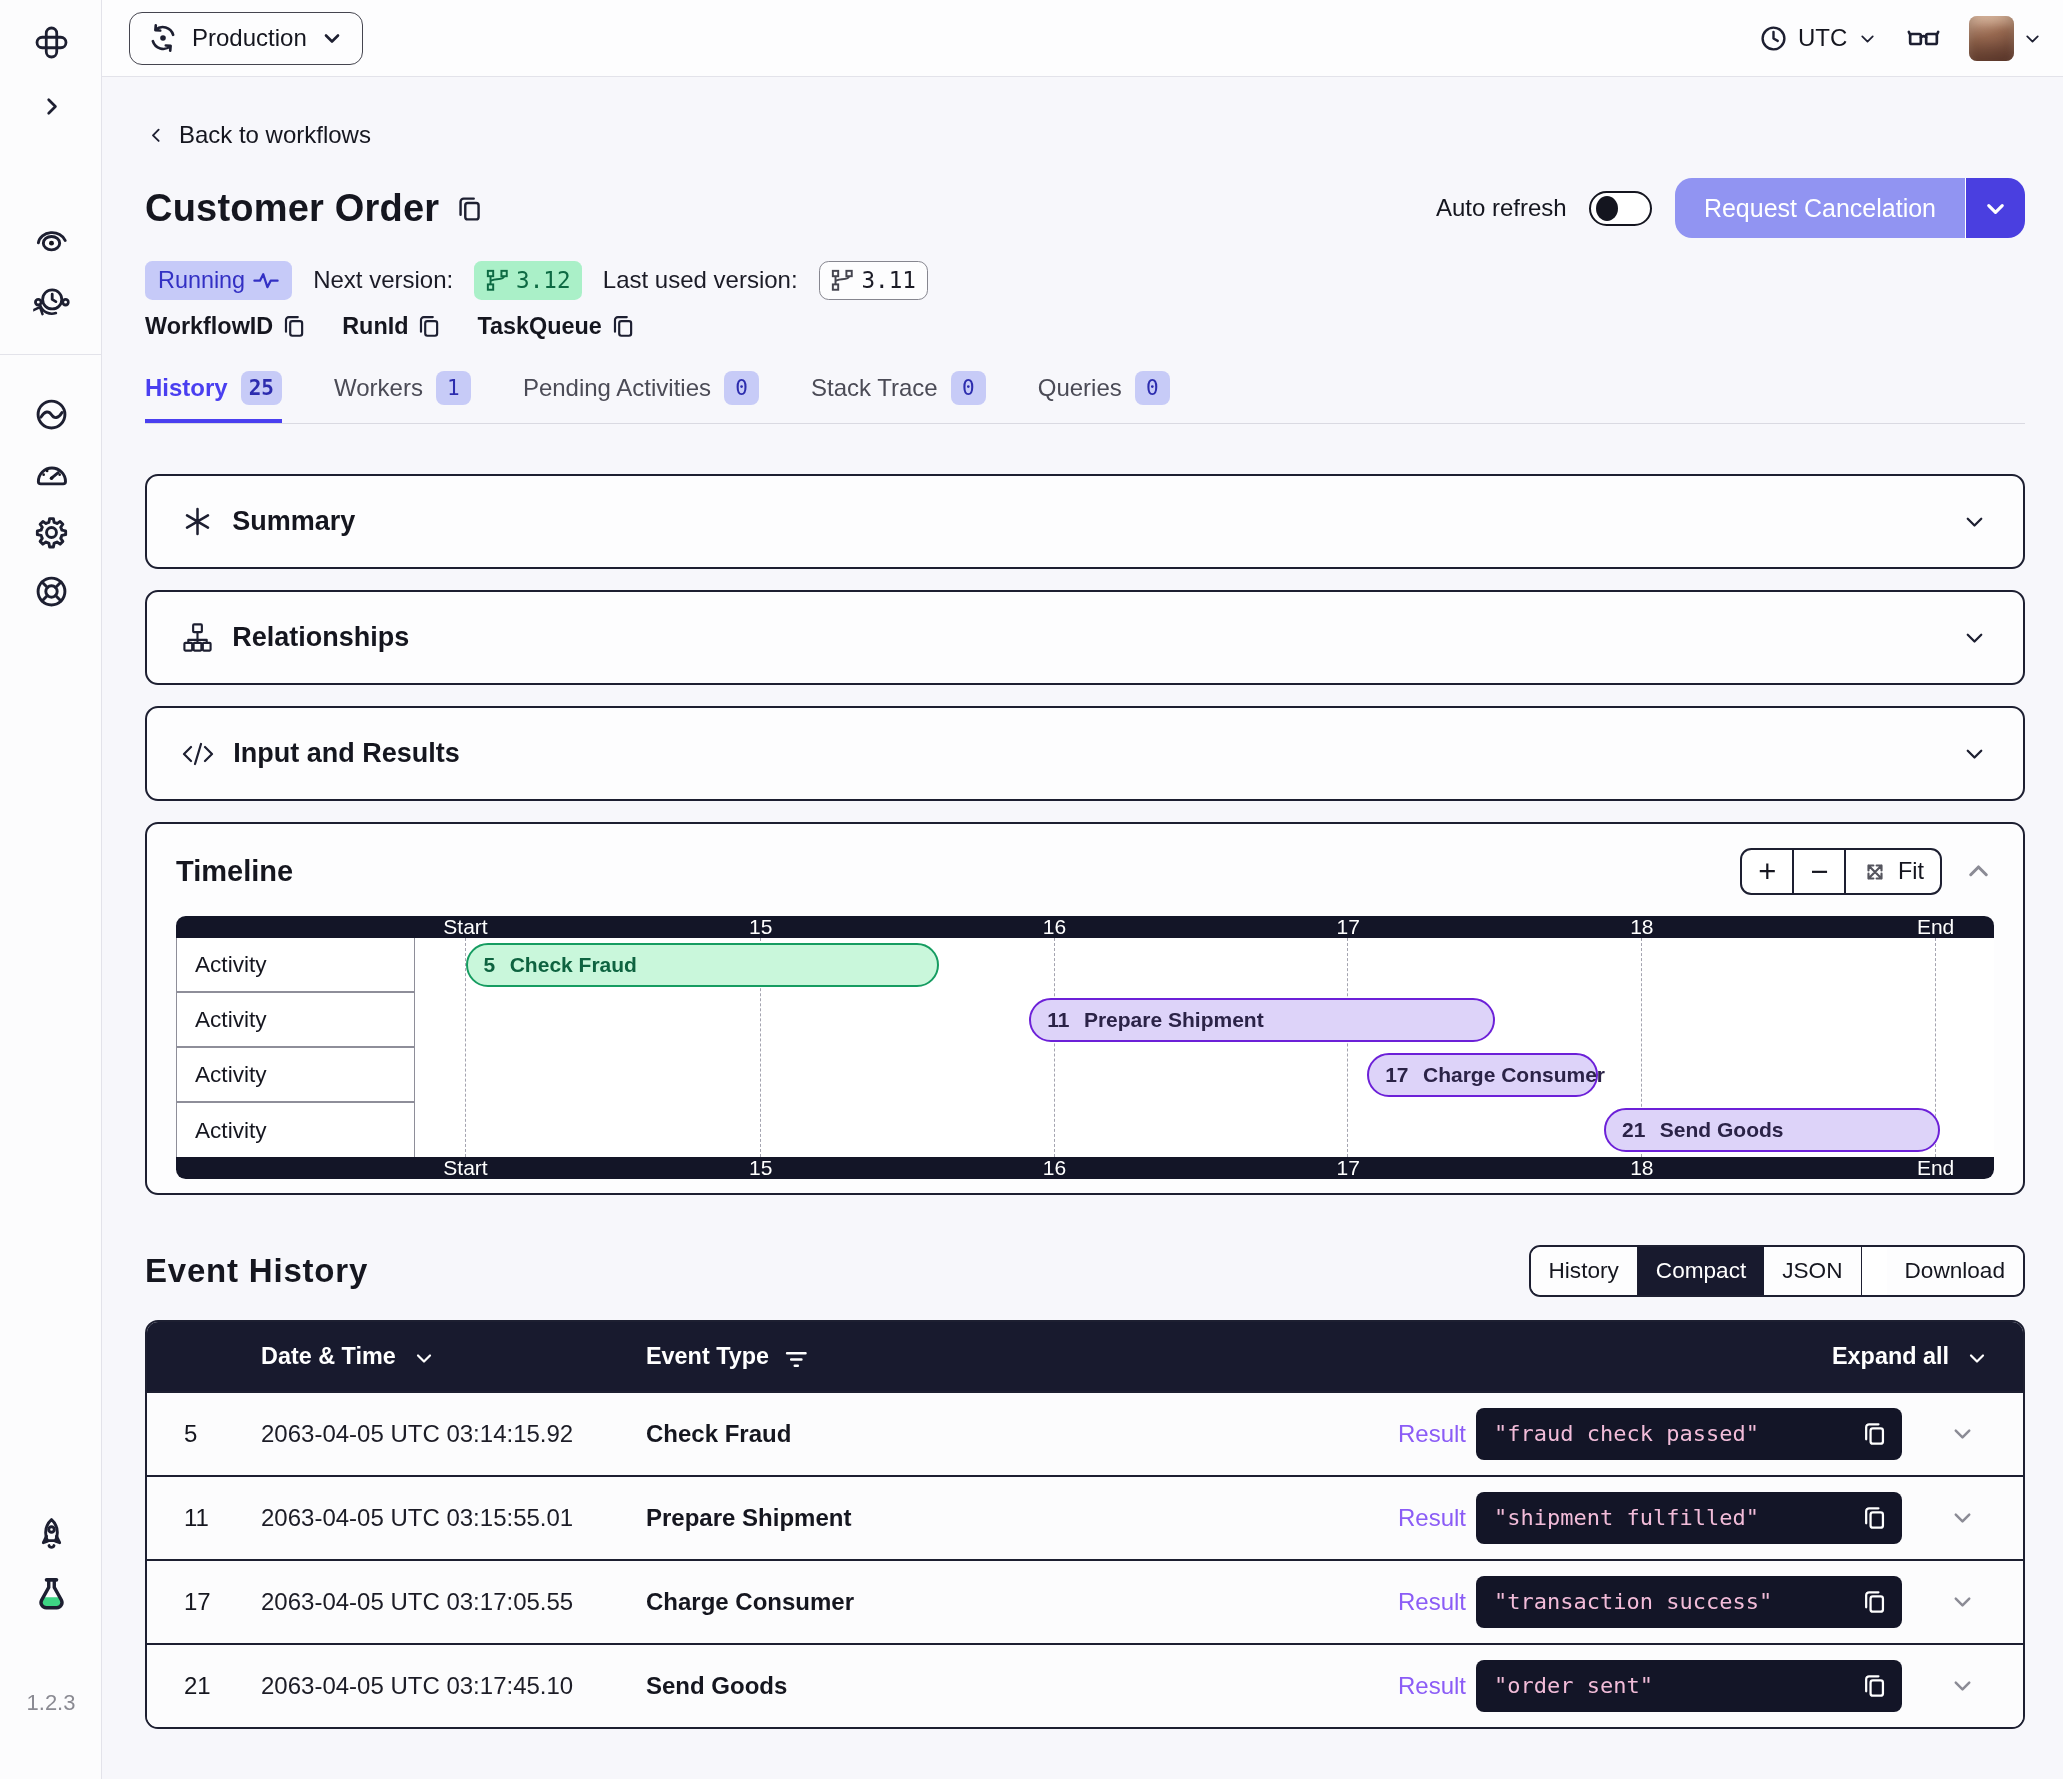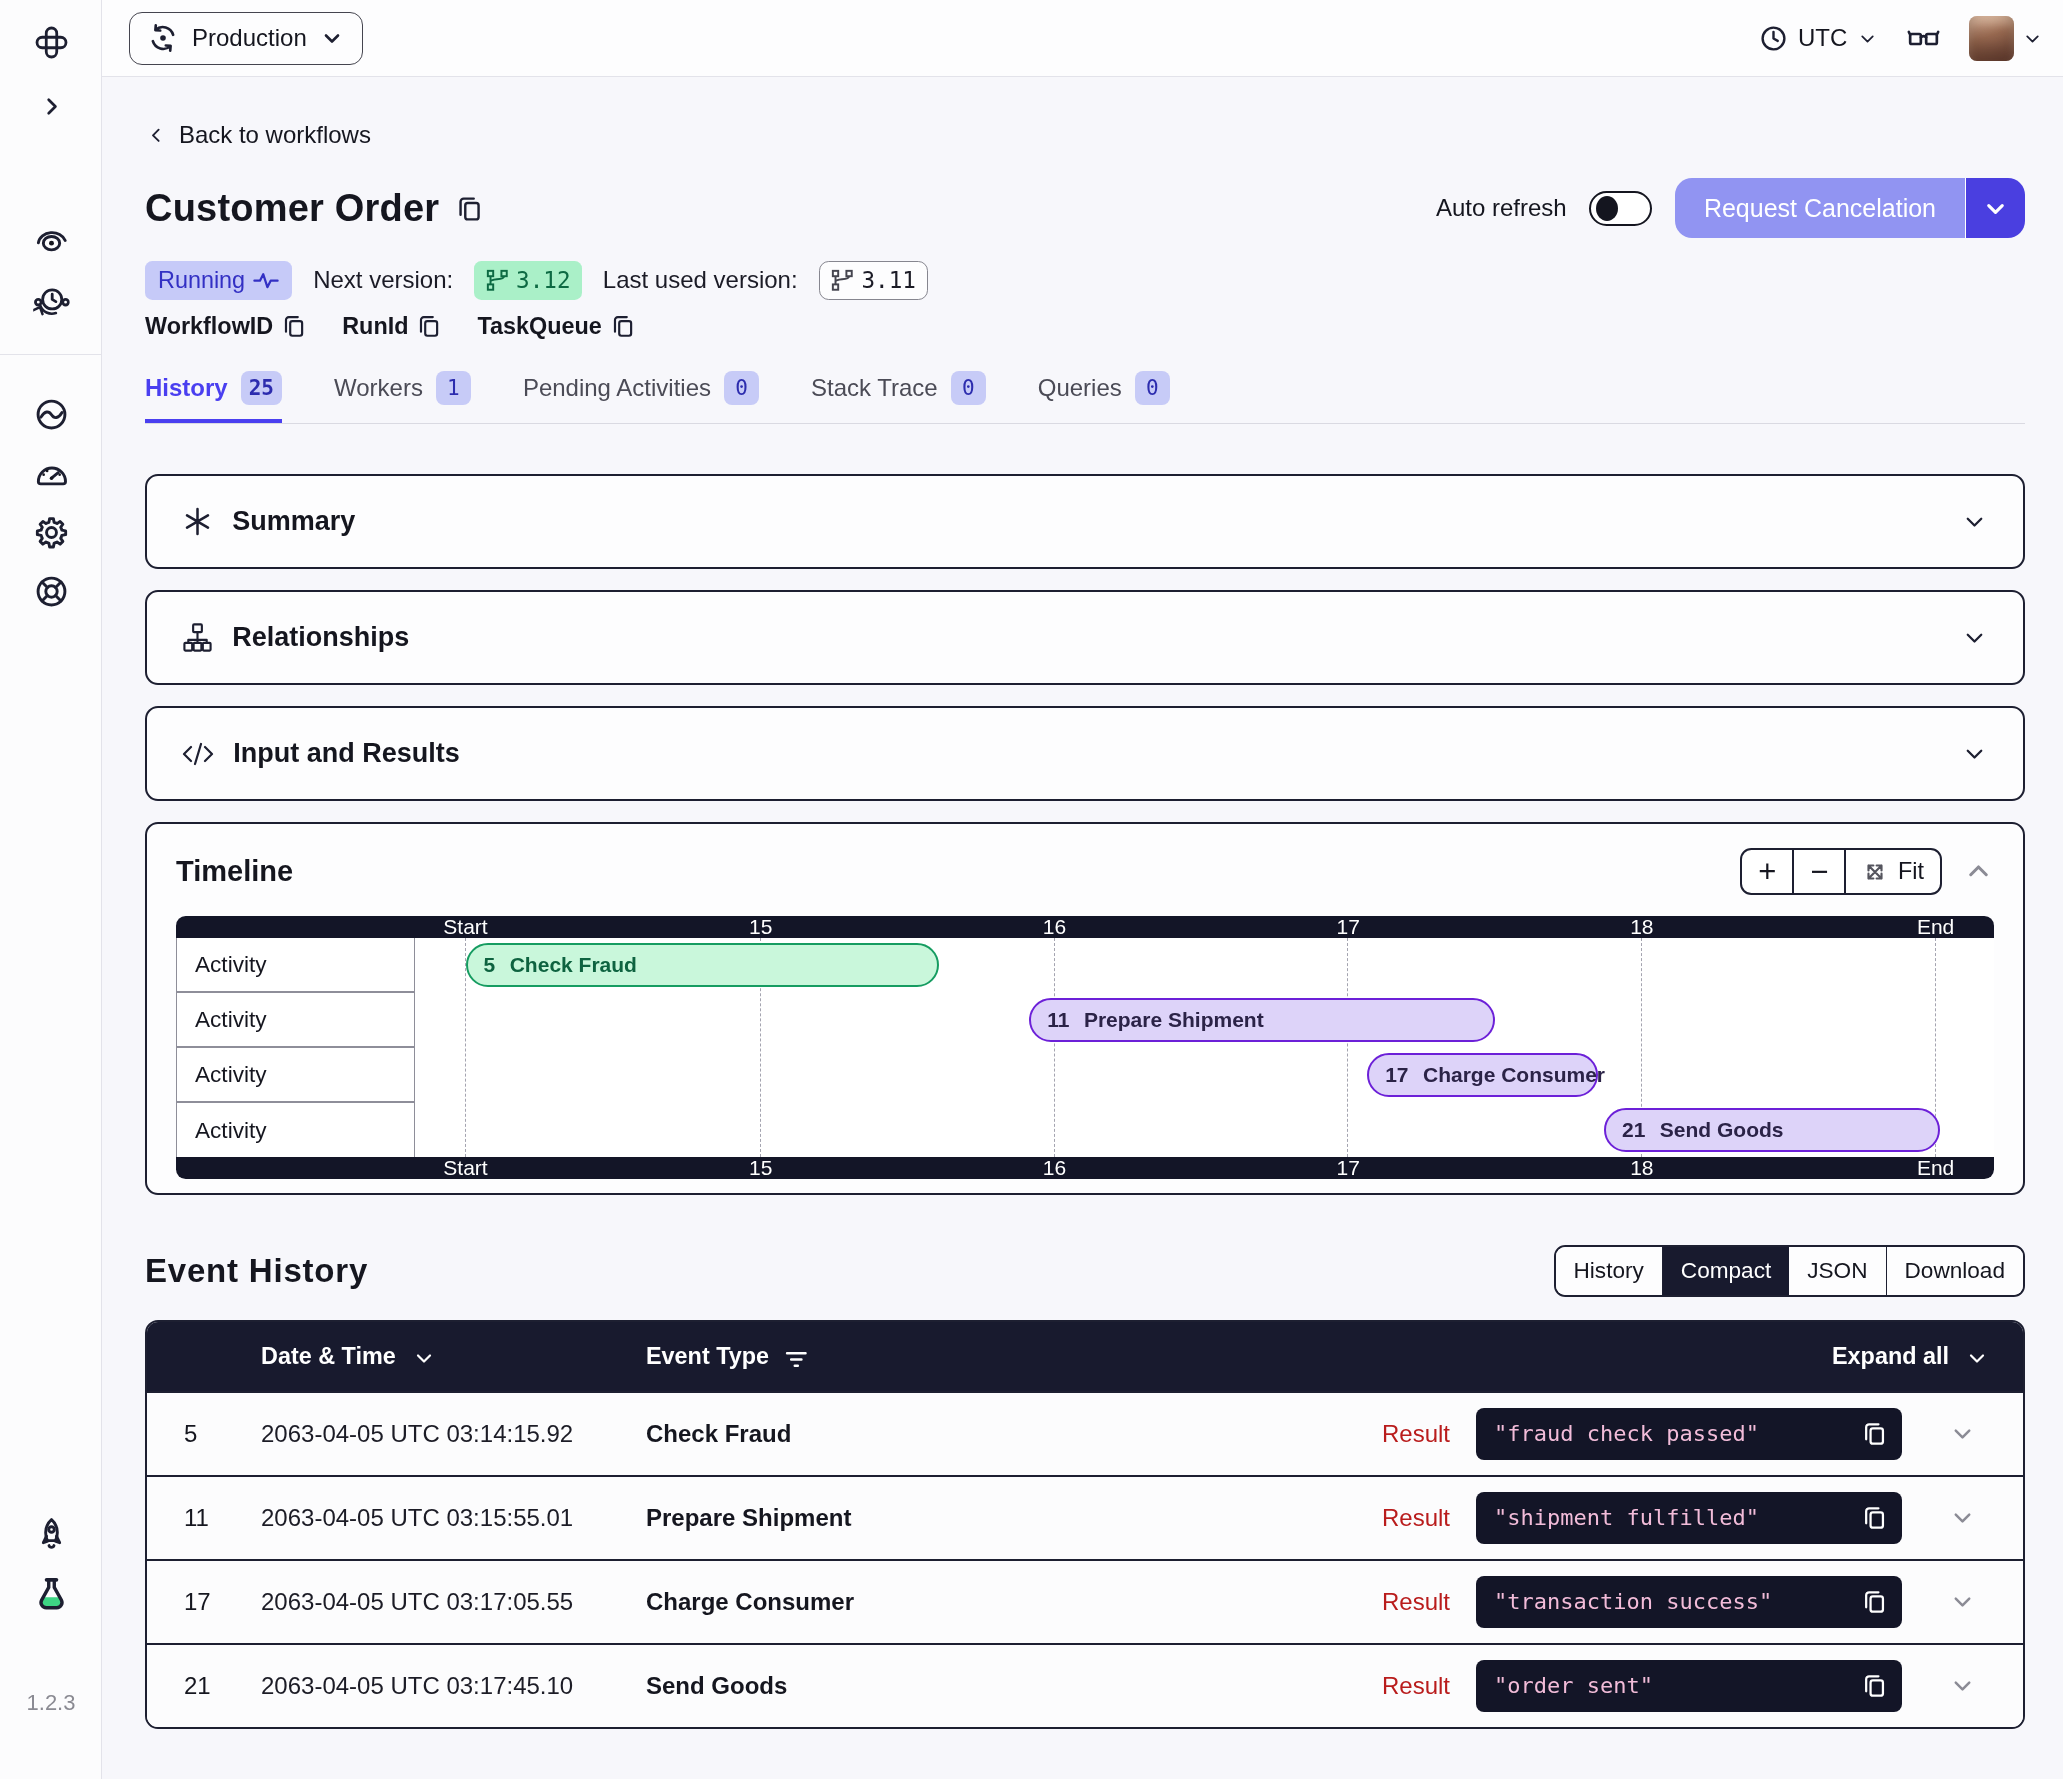--- a/index.html
+++ b/index.html
@@ -106,34 +106,34 @@
   .tl-row{position:relative;height:55px;}
   .tl-bar{position:absolute;top:4.8px;height:44px;border-radius:22.6px;display:flex;align-items:center;gap:14.5px;padding:0 16px;font-size:21px;font-weight:600;white-space:nowrap;cursor:pointer;z-index:2;}
   .tl-bar.green{background:var(--tl-green-fill);border:2.4px solid var(--tl-green-border);color:var(--tl-green-ink);}
   .tl-bar.purple{background:var(--tl-purple-fill);border:2.4px solid var(--tl-purple-border);color:var(--tl-purple-ink);}
 
   
   .eh-head{margin-top:50px;display:flex;align-items:center;}
   .eh-title{font-size:33px;font-weight:600;letter-spacing:0.8px;}
   .seg-group{margin-left:auto;display:flex;height:52px;border:2.4px solid var(--ink2);border-radius:11.3px;overflow:hidden;background:#fff;}
   .seg{display:flex;align-items:center;padding:0 18px;font-size:22.6px;font-weight:500;cursor:pointer;border-right:1.6px solid var(--ink2);background:#fdfdfe;color:var(--ink);}
-  .seg:last-child{border-right:none;}
+  .seg:last-child{border-right:none;margin-left:25px;}
   .seg.active{background:var(--navy);color:#fff;border-right:none;}
 
   .eh-table{margin-top:22.6px;border:2.4px solid var(--ink2);border-radius:13px;overflow:hidden;background:#fcfcfd;}
   .eh-grid{display:grid;grid-template-columns:114px 385px 1fr auto 426px 121px;align-items:center;}
   .eh-thead{background:var(--navy);color:#fff;height:69px;}
   .eh-thead .th{display:flex;align-items:flex-end;gap:16px;font-size:23.4px;font-weight:600;}
   .eh-thead .th.expand{grid-column:4/7;justify-self:end;padding-right:34px;cursor:pointer;}
   .eh-row{height:84px;border-top:2.4px solid var(--ink2);background:#fcfcfd;}
   .eh-row:first-of-type{border-top:none;}
   .cell-num{padding-left:37px;font-size:24px;}
   .cell-date{font-size:24px;color:#1c1c26;}
   .cell-type{font-size:24px;font-weight:700;}
-  .cell-result-label{font-size:24px;color:#b91c1c;justify-self:end;padding-right:26px;}
+  .cell-result-label{font-size:24px;color:#8b5cf6;justify-self:end;padding-right:10px;}
   .result-pill{height:52px;background:var(--navy2);border-radius:8px;display:flex;align-items:center;padding:0 14.5px 0 18px;}
   .result-pill .txt{color:var(--pink);font-size:22px;}
   .result-pill .copy{margin-left:auto;cursor:pointer;}
   .cell-chev{justify-self:center;cursor:pointer;}
   .chev-gray{stroke:#8b8b95;}
   .white-ic{stroke:#fff;}
 </style>
 </head>
 <body>
 

